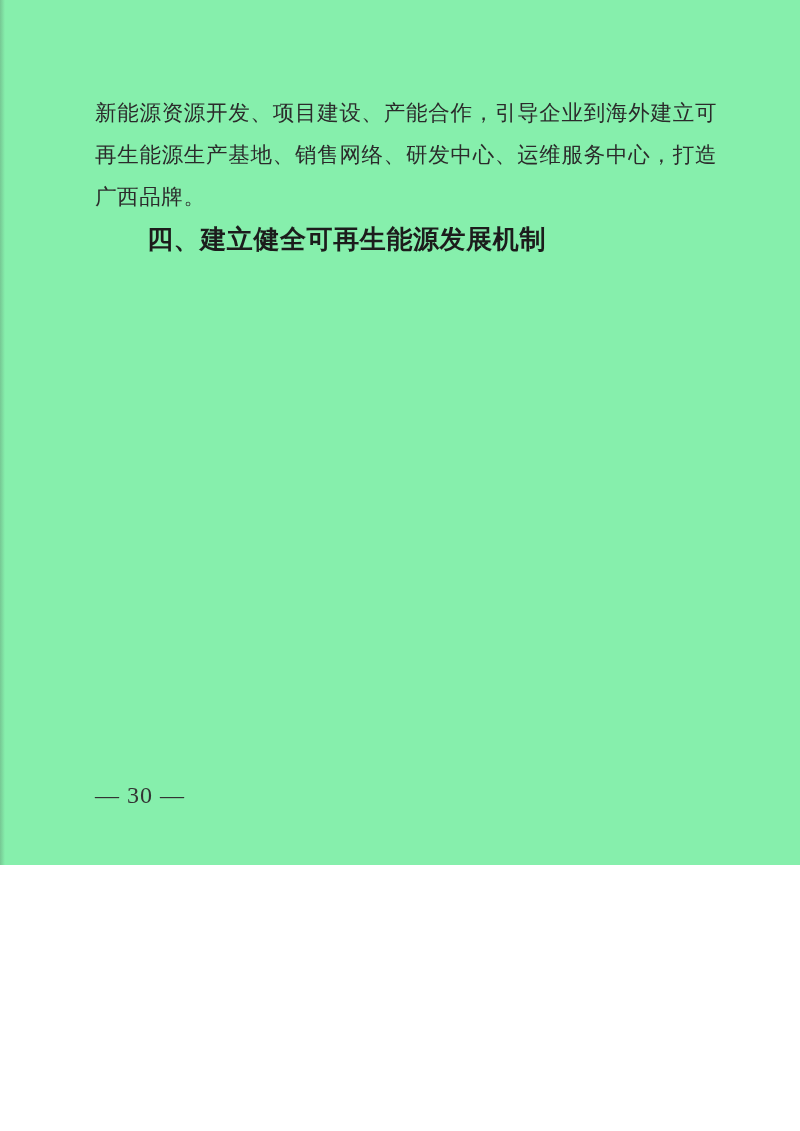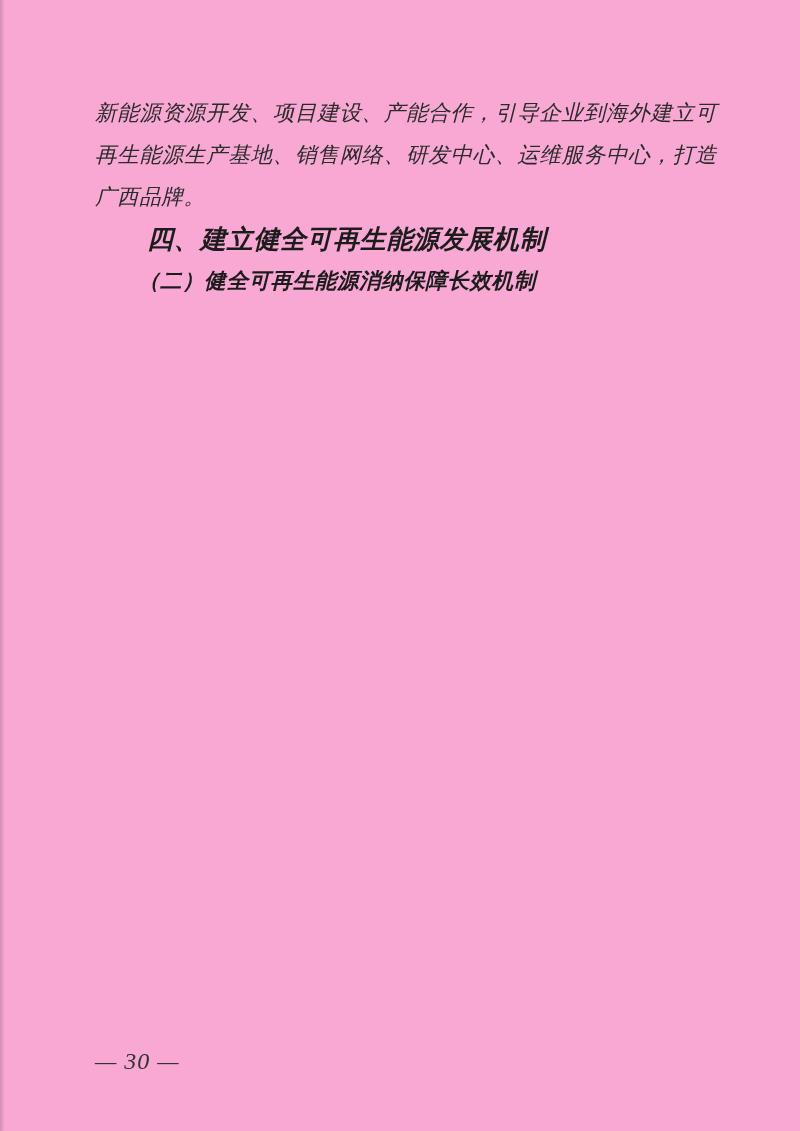--- a/index.html
+++ b/index.html
@@ -3,27 +3,26 @@
 <meta charset="utf-8">
 <style>
   html, body {
     margin: 0;
     padding: 0;
     background: #ffffff;
   }
   .page {
     position: relative;
     width: 800px;
-    height: 1131px;
-    background: #f9a8d4;
+    height: 865px;
+    background: #86efac;
     overflow: hidden;
     font-family: "Liberation Serif", "DejaVu Serif", serif;
     color: #2b2b2b;
     box-sizing: border-box;
-    font-style: italic;
   }
   
   .page::before {
     content: '';
     position: absolute;
     left: 0; top: 0; bottom: 0;
     width: 5px;
     background: linear-gradient(to right, rgba(60,60,60,0.22), rgba(60,60,60,0));
     pointer-events: none;
   }
@@ -74,18 +73,17 @@
     color: #333333;
   }
 </style>
 </head>
 <body>
 
 <div class="page">
   <div class="body-text">
     <p class="para no-indent">新能源资源开发、项目建设、产能合作，引导企业到海外建立可再生能源生产基地、销售网络、研发中心、运维服务中心，打造广西品牌。</p>
     <h2 class="h1">四、建立健全可再生能源发展机制</h2>
-    <h3 class="h2">（二）健全可再生能源消纳保障长效机制</h3>
   </div>
   <div class="footer">
     <span>— 30 —</span>
   </div>
 </div>
 
 </body></html>

